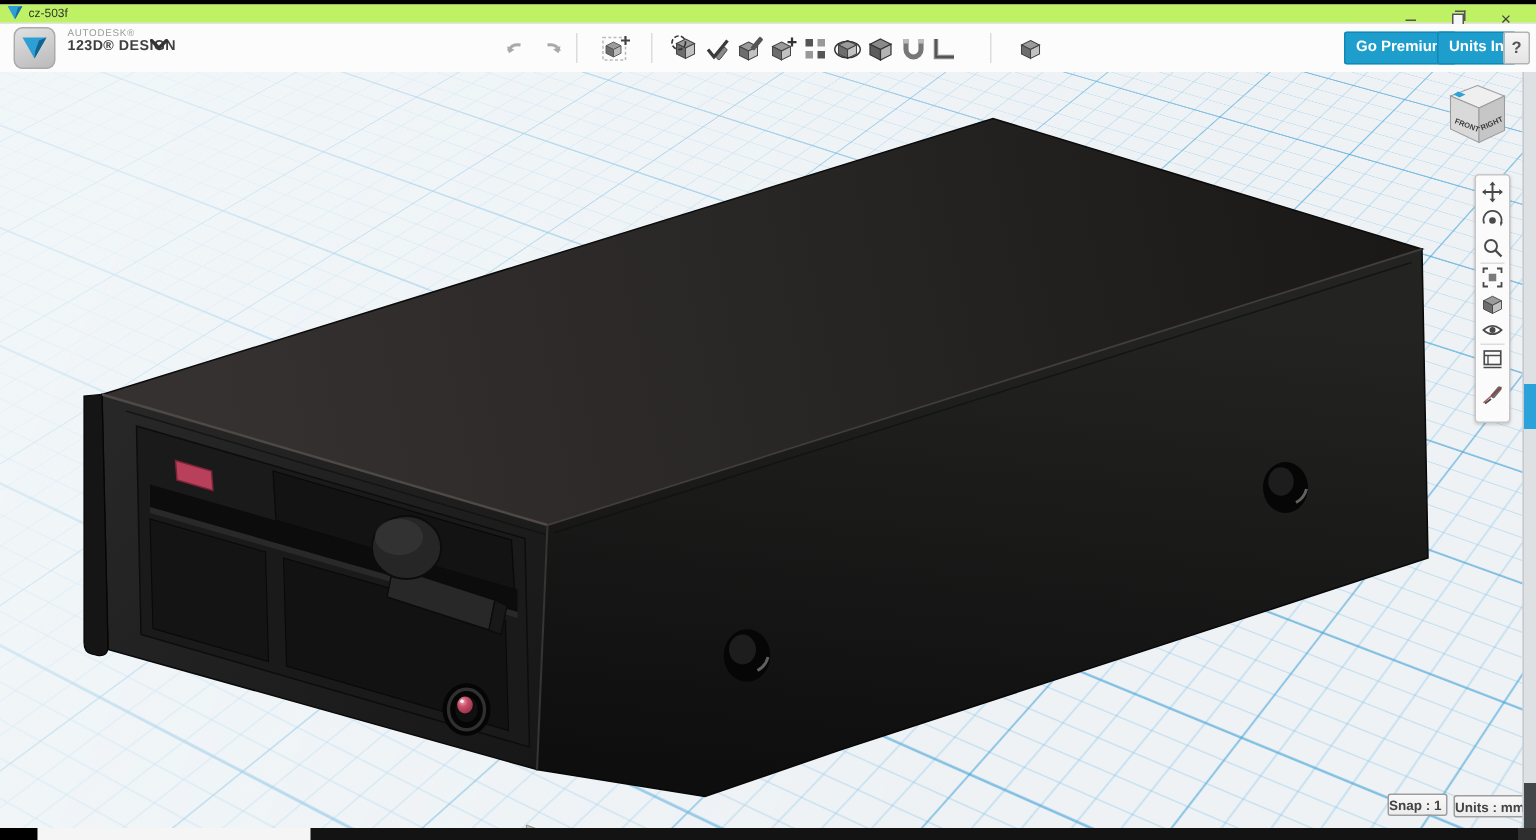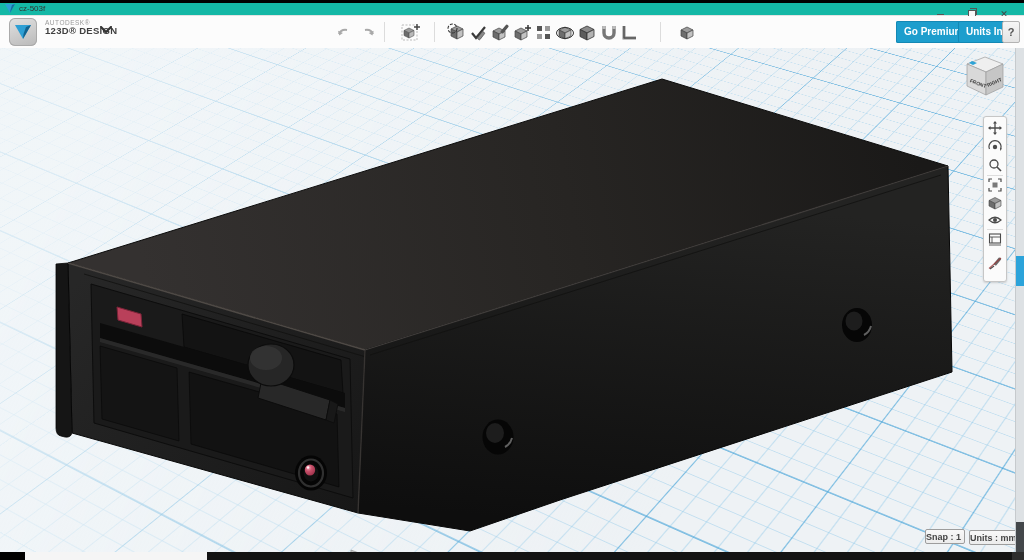--- a/index.html
+++ b/index.html
@@ -1,21 +1,21 @@
 <!DOCTYPE html>
 <html><head>
 <meta charset="utf-8">
 <style>
   html,body{margin:0;padding:0;background:#222;}
   #app{position:relative;width:1024px;height:560px;overflow:hidden;
        font-family:"Liberation Sans",sans-serif;background:#f7f7f7;
        -webkit-font-smoothing:antialiased;}
   
   .win-topstrip{position:absolute;left:0;top:0;width:1024px;height:3px;background:#000;}
-  .titlebar{position:absolute;left:0;top:3px;width:1024px;height:12px;background:#14b8a6;
+  .titlebar{position:absolute;left:0;top:3px;width:1024px;height:12px;background:#bef264;
             border-bottom:1px solid #e3e3e3;}
   .title-icon{position:absolute;left:5px;top:1px;width:10px;height:9px;}
   .title-text{position:absolute;left:19px;top:1px;font-size:8px;color:#333;}
   .win-btn{position:absolute;top:0;width:24px;height:12px;text-align:center;color:#444;cursor:default;}
   .wb-min{right:72px}.wb-rst{right:40px}.wb-cls{right:8px}
   .glyph-min{display:inline-block;width:7px;height:1px;background:#555;margin-bottom:2px;}
   .glyph-rst{display:inline-block;width:6px;height:6px;border:1px solid #555;position:relative;top:1px;background:#f7f7f7;}
   .glyph-rst:before{content:"";position:absolute;left:1px;top:-3px;width:6px;height:6px;border:1px solid #555;border-bottom:none;border-left:none;}
   .glyph-cls{font-size:9px;line-height:12px;color:#444;}
   

